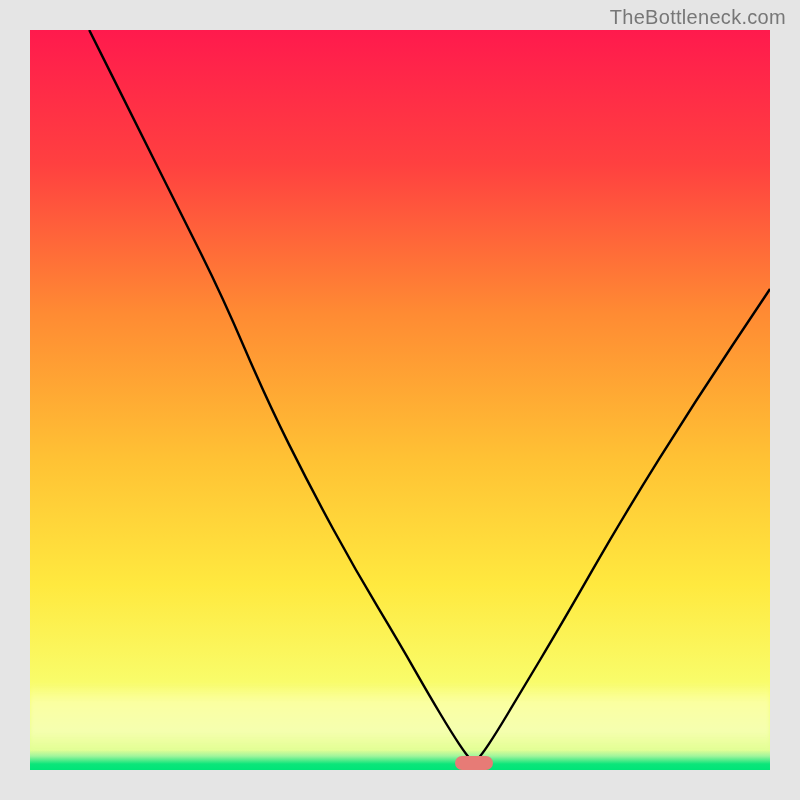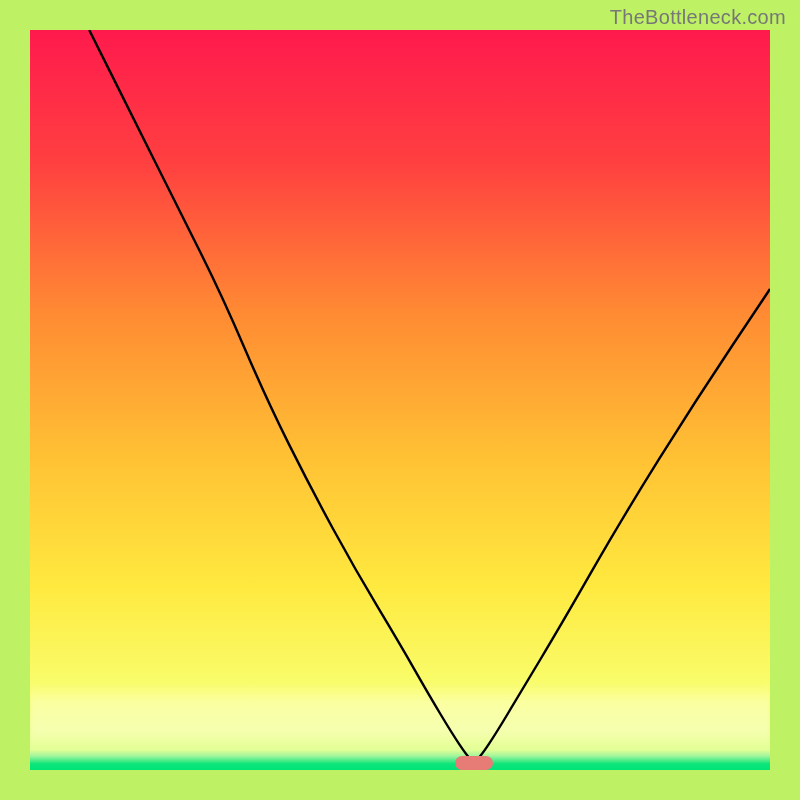--- a/index.html
+++ b/index.html
@@ -7,21 +7,21 @@
     padding: 0;
     width: 800px;
     height: 800px;
     background: #000;
     font-family: Arial, Helvetica, sans-serif;
   }
   .frame {
     position: relative;
     width: 800px;
     height: 800px;
-    background: #bef264;
+    background: #e5e5e5;
   }
   .watermark {
     position: absolute;
     top: 6px;
     right: 14px;
     color: #777;
     font-size: 20px;
     font-weight: 500;
     letter-spacing: 0.3px;
     z-index: 30;

